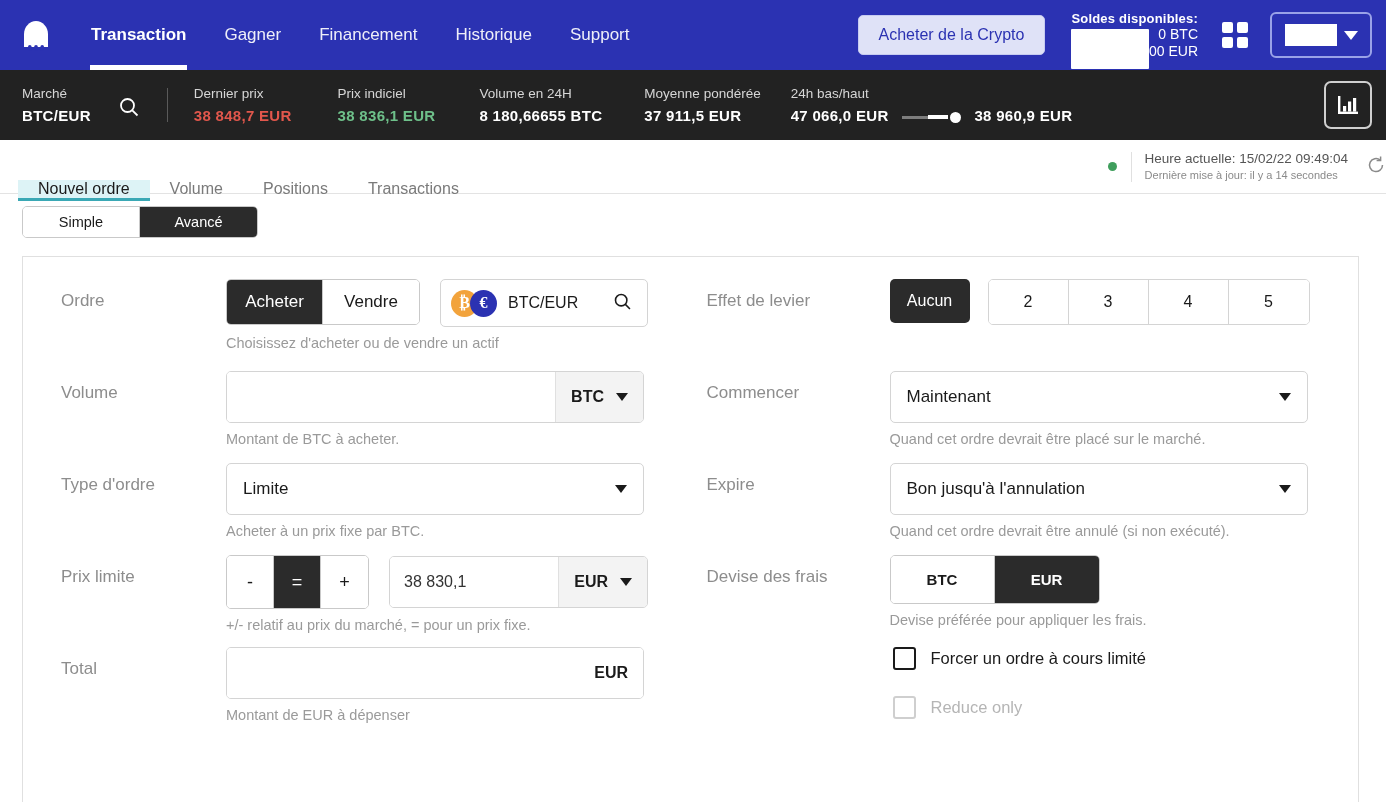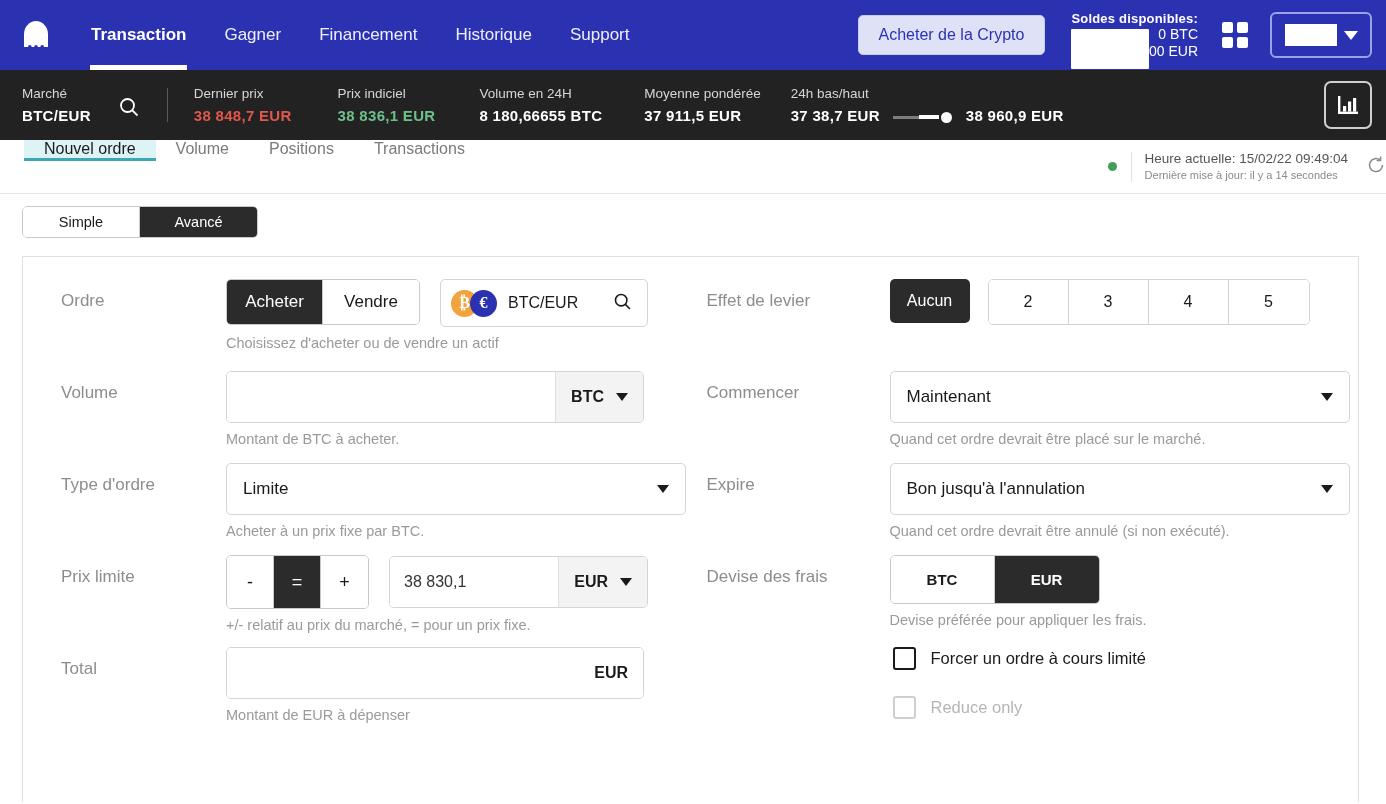--- a/index.html
+++ b/index.html
@@ -136,21 +136,21 @@
   }
 
   
   .tabsrow {
     height: 54px;
     border-bottom: 1px solid #e3e3e3;
     display: flex;
     align-items: stretch;
     background: #ffffff;
   }
-  .tabs { display: flex; align-items: flex-start; padding-left: 24px; }
+  .tabs { display: flex; align-items: center; padding-left: 18px; margin-top: 48px; }
   .tab {
     display: flex; align-items: center;
     padding: 0 20px;
     font-size: 16px;
     color: #7a7a7a;
     cursor: pointer;
     border-bottom: 3px solid transparent;
     white-space: nowrap;
   }
   .tab.active {
@@ -337,21 +337,21 @@
     width: 0; height: 0;
     border-left: 6px solid transparent;
     border-right: 6px solid transparent;
     border-top: 8px solid #1a1a1a;
   }
   .select-box {
     display: flex; align-items: center;
     border: 1px solid #d4d4d4;
     border-radius: 5px;
     height: 52px;
-    width: 460px;
+    width: 418px;
     padding: 0 16px;
     background: #ffffff;
     cursor: pointer;
   }
   .select-val { flex: 1; font-size: 17px; color: #1a1a1a; }
 
   
   .price-line { display: flex; align-items: center; }
   .step-group {
     display: inline-flex;
@@ -496,21 +496,21 @@
   </div>
 
   <div class="mb-item mb-gap-d">
     <div class="mb-label">Moyenne pondérée</div>
     <div class="mb-value">37 911,5  EUR</div>
   </div>
 
   <div class="mb-item">
     <div class="mb-label">24h bas/haut</div>
     <div class="mb-value">
-      <span>37 38,7  EUR</span>
+      <span>47 066,0  EUR</span>
       <span class="range-bar">
         <span class="range-line-dim"></span>
         <span class="range-line-lit"></span>
         <span class="range-dot"></span>
       </span>
       <span>38 960,9  EUR</span>
     </div>
   </div>
 
   <div class="mb-spacer"></div>

